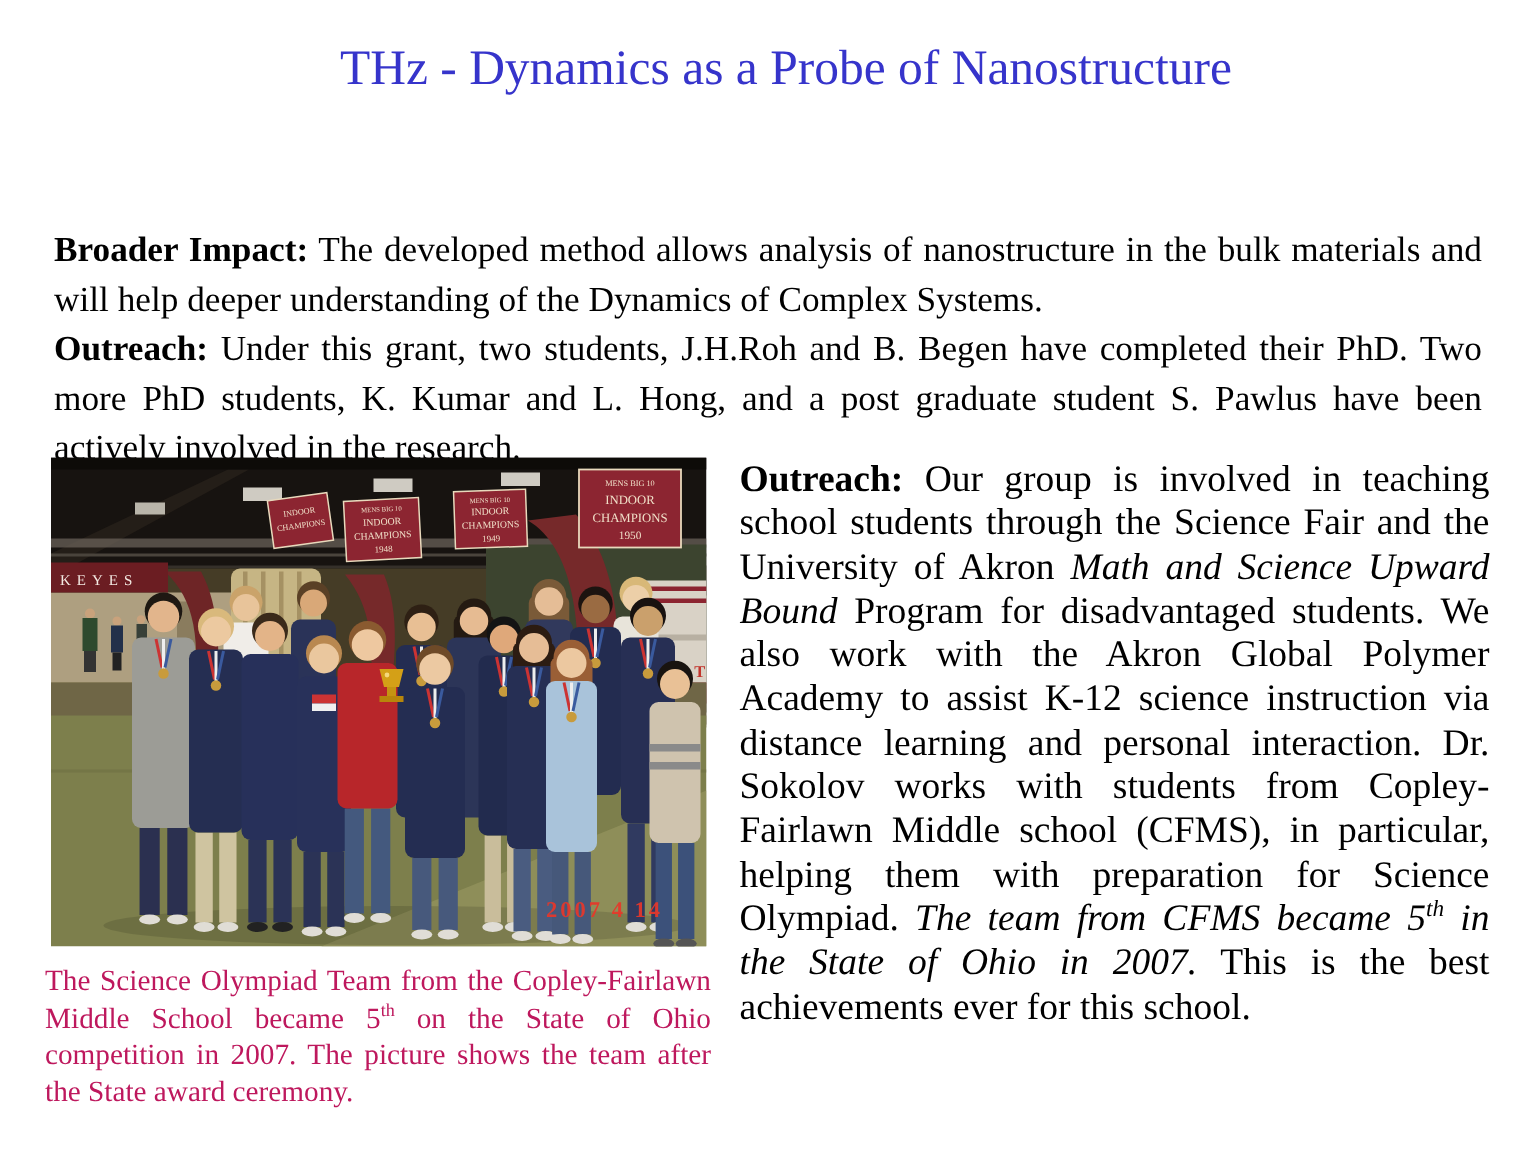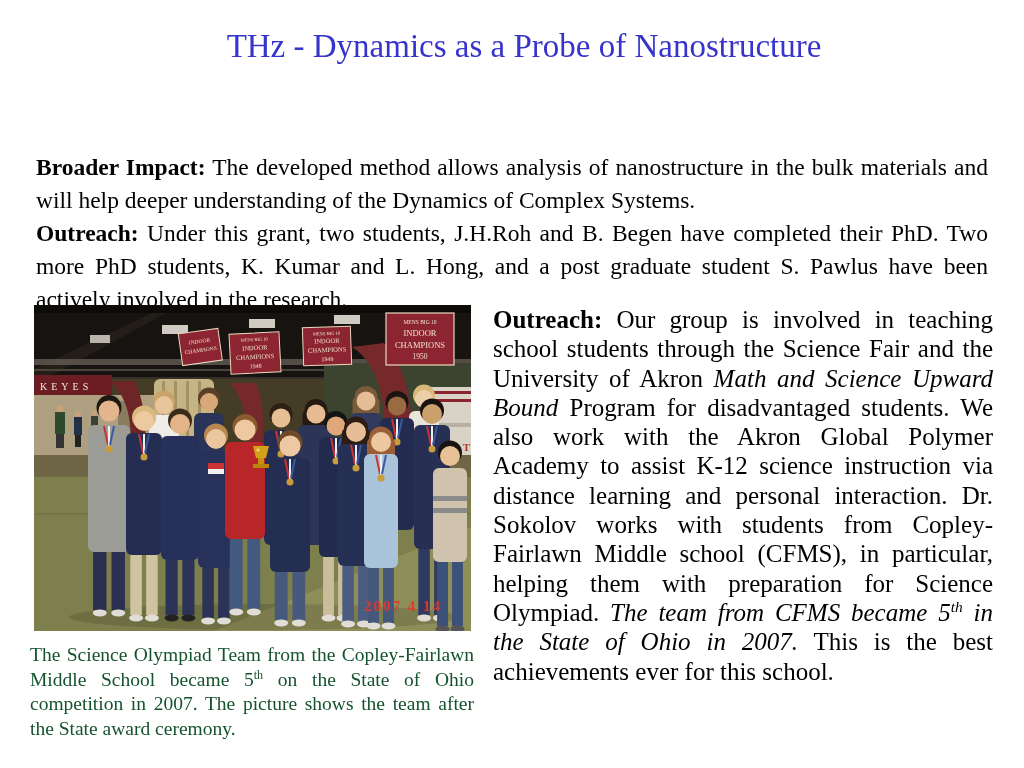--- a/index.html
+++ b/index.html
@@ -18,21 +18,21 @@
   .intro {
     position:absolute; left:36px; top:131px; width:952px;
     font-size:23.5px; line-height:33px; text-align:justify; color:#000;margin-top:20px;
   }
   .intro p { margin:0; }
   .b { font-weight:bold; }
   .photo-frame { position:absolute; left:34px; top:305px; width:437px; height:326px; }
   .photo-frame svg { display:block; }
   .caption {
     position:absolute; left:30px; top:643px; width:444px;
-    font-size:19.5px; line-height:24.5px; text-align:justify; color:#14532d;
+    font-size:19.5px; line-height:24.5px; text-align:justify; color:#be185d;
   }
   .outreach {
     position:absolute; left:493px; top:305px; width:500px;
     font-size:25px; line-height:29.3px; text-align:justify; color:#000;
   }
   .it { font-style:italic; }
   sup.sup { font-size:62%; vertical-align:super; line-height:0; }
   text { font-family:"Liberation Serif", serif; }
 </style>
 </head>

